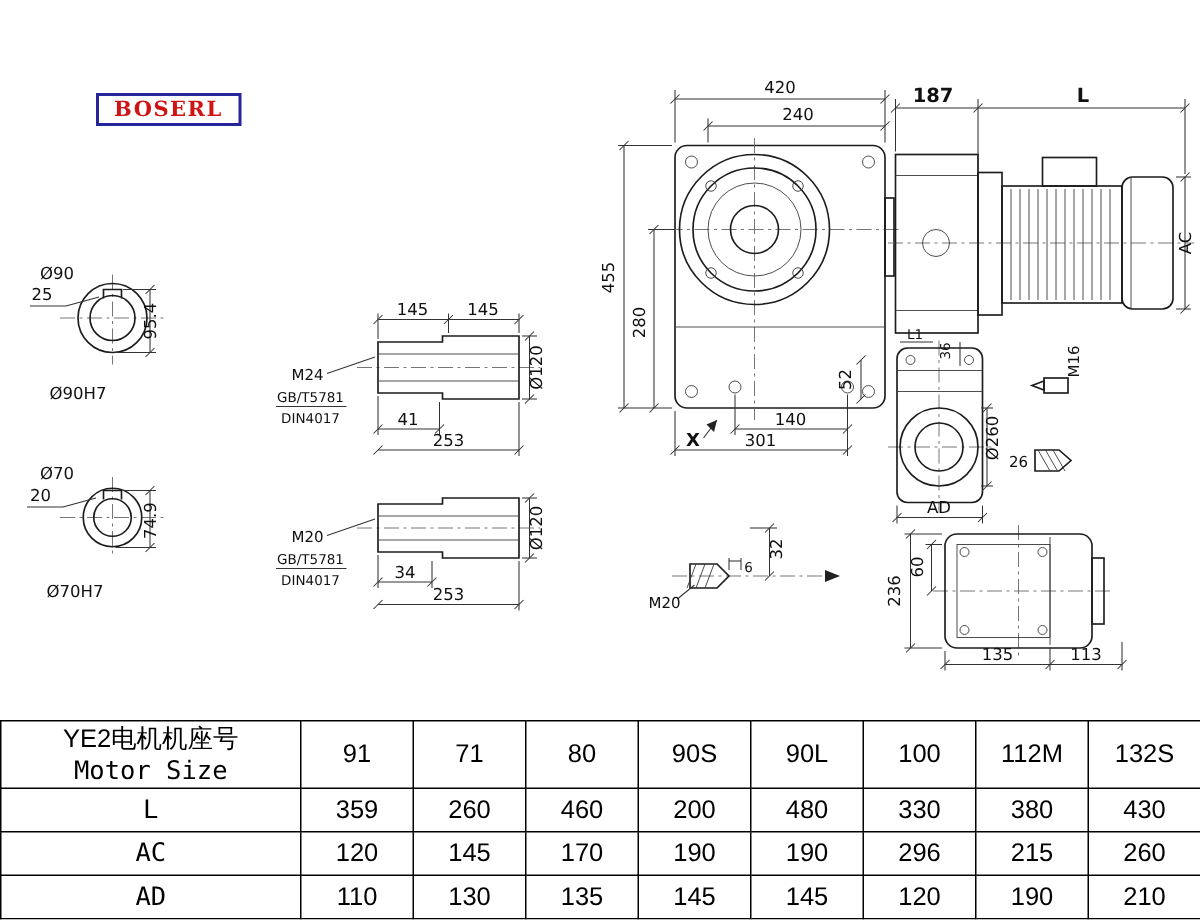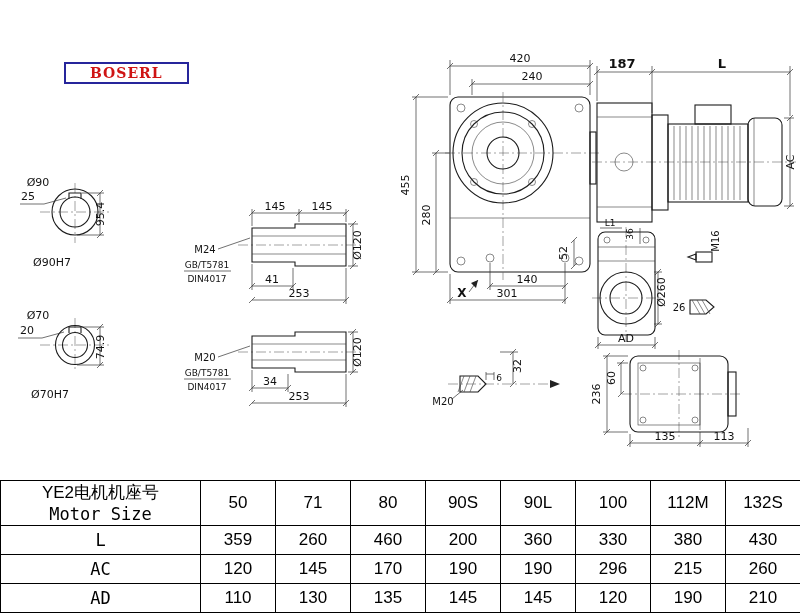--- a/index.html
+++ b/index.html
@@ -1,20 +1,20 @@
 <!DOCTYPE html>
 <html><head>
 <meta charset="utf-8">
 <style>
   * { margin:0; padding:0; box-sizing:border-box; }
   html,body { width:800px; height:613px; }
   body { background:#fff; font-family:"Liberation Sans",sans-serif; position:relative; overflow:hidden; }
   .page { position:relative; width:800px; height:613px; background:#fff; }
   .title { position:absolute; top:2px; left:8px; font-size:28px; font-weight:bold; color:#e00000; letter-spacing:.5px; white-space:nowrap; }
-  .brand { position:absolute; top:62px; left:64px; border:2px solid #26259b; padding:1px 24px; color:#cf1414; font-weight:bold; font-size:14px; letter-spacing:1px; font-family:"DejaVu Serif",serif; background:#fff; }
+  .brand { position:absolute; top:62px; left:64px; border:2px solid #26259b; padding:1px 10px; color:#cf1414; font-weight:bold; font-size:14px; letter-spacing:1px; font-family:"DejaVu Serif",serif; background:#fff; }
   svg.drawing { position:absolute; top:0; left:0; }
   svg text { font-family:"DejaVu Sans",sans-serif; fill:#111; }
   .t  { font-size:11px; }
   .ts { font-size:9px; }
   .tm { font-size:10px; }
   .tb { font-size:13px; font-weight:bold; }
   .tx { font-size:12px; font-weight:bold; }
   .ln   { stroke:#1c1c1c; stroke-width:1.1; fill:none; }
   .thin { stroke:#3a3a3a; stroke-width:.6; fill:none; }
   .dim  { stroke:#333; stroke-width:.7; fill:none; }
@@ -361,36 +361,36 @@
         <col class="cn">
         <col class="cn">
         <col class="cn">
       </colgroup>
     <tbody>
       <tr class="hdr-row">
         <td>
           <div>YE2电机机座号</div>
           <div class="mono">Motor Size</div>
         </td>
-        <td>50</td>
+        <td>91</td>
         <td>71</td>
         <td>80</td>
         <td>90S</td>
         <td>90L</td>
         <td>100</td>
         <td>112M</td>
         <td>132S</td>
       </tr>
       <tr>
         <td class="mono">L</td>
         <td>359</td>
         <td>260</td>
         <td>460</td>
         <td>200</td>
-        <td>360</td>
+        <td>480</td>
         <td>330</td>
         <td>380</td>
         <td>430</td>
       </tr>
       <tr>
         <td class="mono">AC</td>
         <td>120</td>
         <td>145</td>
         <td>170</td>
         <td>190</td>

